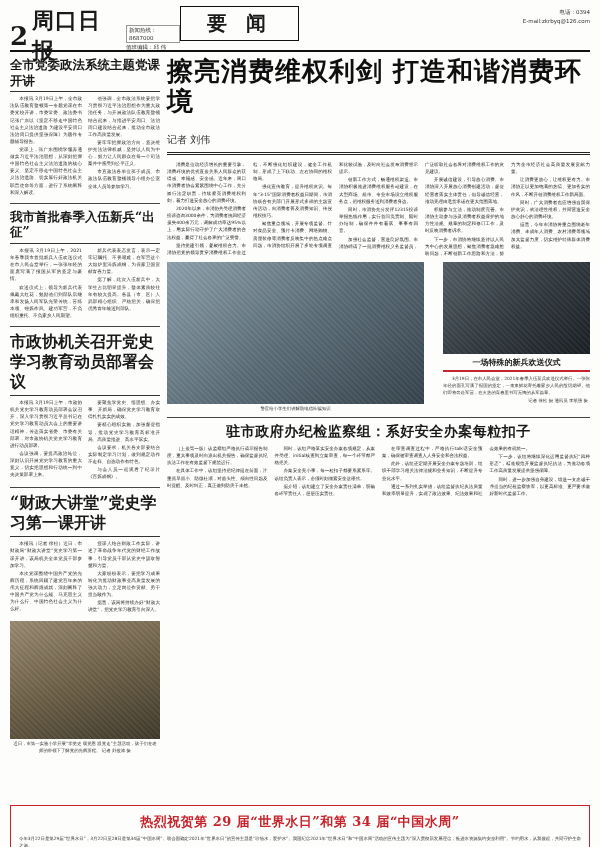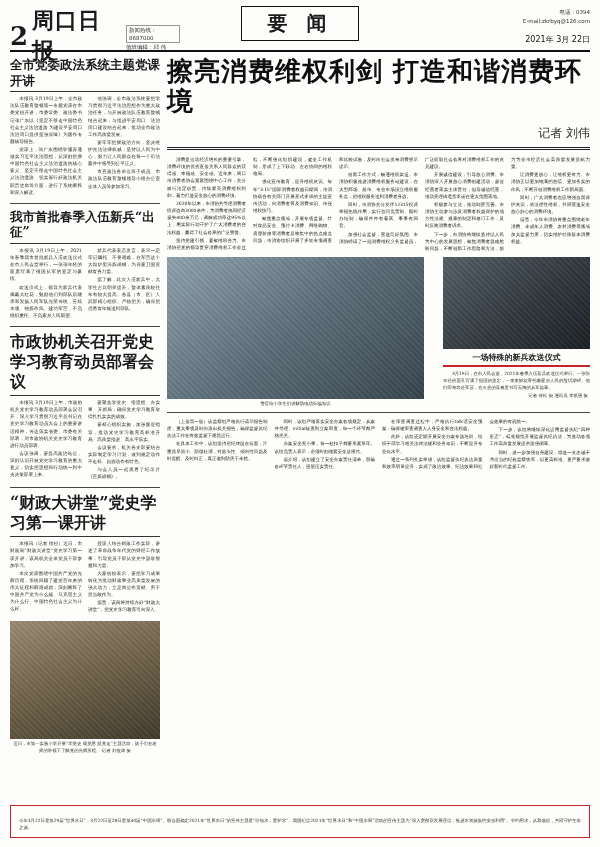--- a/index.html
+++ b/index.html
@@ -13,21 +13,21 @@
   }
   .page { width: 600px; height: 847px; padding: 6px 10px 4px 10px; position: relative; }
 
   
   .masthead { display: flex; align-items: flex-start; height: 46px; border-bottom: 2px solid #111; padding-bottom: 3px; }
   .mh-left { display: flex; align-items: center; gap: 4px; width: 170px; }
   .pagenum { font-size: 26px; font-weight: bold; font-family: "DejaVu Serif", serif; line-height: 1; }
   .papername { font-size: 22px; font-weight: bold; letter-spacing: 1px; font-family: "DejaVu Serif", serif; }
   .mh-meta { font-size: 5.5px; color: #333; line-height: 1.5; margin-left: 4px; padding-top: 4px; }
   .mh-meta .boxed { border: 1px solid #999; padding: 0 2px; display: inline-block; }
-  .mh-center { flex: 1; display: flex; justify-content: center; }
+  .mh-center { flex: 1; display: flex; }
   .mh-title-box { border: 1.5px solid #111; padding: 3px 26px; }
   .mh-title { font-size: 20px; font-weight: bold; letter-spacing: 6px; font-family: "DejaVu Serif", serif; }
   .mh-right { width: 170px; text-align: right; font-size: 5.5px; color: #333; line-height: 1.7; padding-top: 2px; }
   .mh-date { font-size: 8px; color: #111; margin-top: 6px; }
 
   
   .body-grid { display: flex; gap: 7px; margin-top: 5px; height: 742px; }
   .col-left { width: 150px; }
   .col-main { flex: 1; }
 
@@ -47,21 +47,21 @@
   .photo.cool { background: linear-gradient(140deg,#8fa2ad,#5c6d78 50%,#36434c); }
   .photo.dark { background: linear-gradient(140deg,#555f66,#30383e 55%,#1b2024); }
   .photo .grainy { position:absolute; inset:0;
     background-image: repeating-linear-gradient(45deg, rgba(255,255,255,.045) 0 2px, rgba(0,0,0,.045) 2px 4px); }
   .cap { font-size: 4.4px; color: #333; line-height: 1.5; text-align: center; padding: 2px 2px 0 2px; }
 
   
   .main-title { font-size: 26px; font-weight: bold; font-family: "DejaVu Serif", serif;
                 color: #0f0f0f; letter-spacing: 1px; line-height: 1.15; }
   .main-sub { font-size: 8.5px; text-align: center; color: #222; margin-top: 6px; font-family: "DejaVu Serif", serif; }
-  .main-byline { font-size: 12px; text-align: right; color: #333; margin-top: 8px; }
+  .main-byline { font-size: 10px; text-align: left; color: #333; margin-top: 16px; }
   .dbl-rule { border-top: 1px solid #222; border-bottom: 1px solid #222; height: 3px; margin: 5px 0 6px 0; }
 
   .main-cols { column-count: 5; column-gap: 7px; font-size: 4.5px; line-height: 1.6;
                text-align: justify; color: #222; column-rule: none; }
   .main-cols p { text-indent: 2em; margin-bottom: 1px; }
 
   
   .sec-head { font-size: 14px; font-weight: bold; font-family: "DejaVu Serif", serif;
               text-align: center; margin: 4px 0 4px 0; letter-spacing: .5px; }
   .sec-cols { column-count: 4; column-gap: 7px; font-size: 4.5px; line-height: 1.6;
@@ -92,21 +92,20 @@
       </span>
     </div>
     <div class="mh-center">
       <div class="mh-title-box">
         <span class="mh-title">要 闻</span>
       </div>
     </div>
     <div class="mh-right">
       <div>电话：0394</div>
       <div>E-mail:zkrbyq@126.com</div>
-      <div class="mh-date">2021年 3月 22日</div>
     </div>
   </div>
 
   <div class="body-grid">
 
     <div class="col-left">
 
       <div class="lc-item">
         <div class="lc-head">全市党委政法系统主题党课开讲</div>
         <div class="lc-body">
@@ -196,32 +195,34 @@
           </div>
           <div style="font-size:8px;font-weight:bold;text-align:center;margin-top:3px;font-family:'DejaVu Serif',serif;">一场特殊的新兵欢送仪式</div>
           <div class="redline" style="margin:2px 0 3px 0;"></div>
           <div style="font-size:4.4px;line-height:1.6;text-align:justify;text-indent:2em;color:#333;">3月19日，在市人民会堂，2021年春季入伍新兵欢送仪式举行。一张张年轻的面孔写满了报国的坚定，一束束鲜花寄托着家乡人民的殷切期望。他们即将奔赴军营，在火热的青春里书写无悔的从军篇章。</div>
           <div class="cap" style="text-align:right;">记者 徐松 摄 通讯员 李凯强 摄</div>
         </div>
       </div>
 
       <div class="rule-d"></div>
 
+      <div class="sec-head">驻市政府办纪检监察组：系好安全办案每粒扣子</div>
       <div class="sec-cols">
         <p>（上接第一版）该监察组严格执行请示报告制度，重大事项及时向派出机关报告，确保监督执纪执法工作在有效监督下规范运行。</p>
         <p>在具体工作中，该组坚持把纪律挺在前面，注重抓早抓小、防微杜渐，对苗头性、倾向性问题及时提醒、及时纠正，真正做到防患于未然。</p>
         <p>同时，该组严格落实安全办案各项规定，从案件受理、initial核查到立案审查，每一个环节都严格把关。</p>
         <p>办案安全无小事，每一粒扣子都要系紧系牢。该组负责人表示，必须时刻绷紧安全这根弦。</p>
         <p>据介绍，该组建立了安全办案责任清单，明确各环节责任人，层层压实责任。</p>
         <p>在审查调查过程中，严格执行talk话安全预案，确保被审查调查人人身安全和合法权益。</p>
         <p>此外，该组还定期开展安全办案专题培训，组织干部学习相关法律法规和业务知识，不断提升专业化水平。</p>
         <p>通过一系列扎实举措，该组监督执纪执法质量和效率明显提升，实现了政治效果、纪法效果和社会效果的有机统一。</p>
         <p>下一步，该组将继续深化运用监督执纪“四种形态”，精准规范开展监督执纪执法，为推动各项工作高质量发展提供坚强保障。</p>
         <p>同时，进一步加强自身建设，锻造一支忠诚干净担当的纪检监察铁军，以更高标准、更严要求做好新时代监督工作。</p>
       </div>
     </div>
   </div>
 
   <div class="banner">
+    <div class="banner-title">热烈祝贺第 29 届“世界水日”和第 34 届“中国水周”</div>
     <div class="banner-text">今年3月22日是第29届“世界水日”，3月22日至28日是第34届“中国水周”。联合国确定2021年“世界水日”的宣传主题是“珍惜水，爱护水”。我国纪念2021年“世界水日”和“中国水周”活动的宣传主题为“深入贯彻新发展理念，推进水资源集约安全利用”。节约用水，从我做起，共同守护生命之源。</div>
   </div>
 
 </div>
 
 </body></html>

